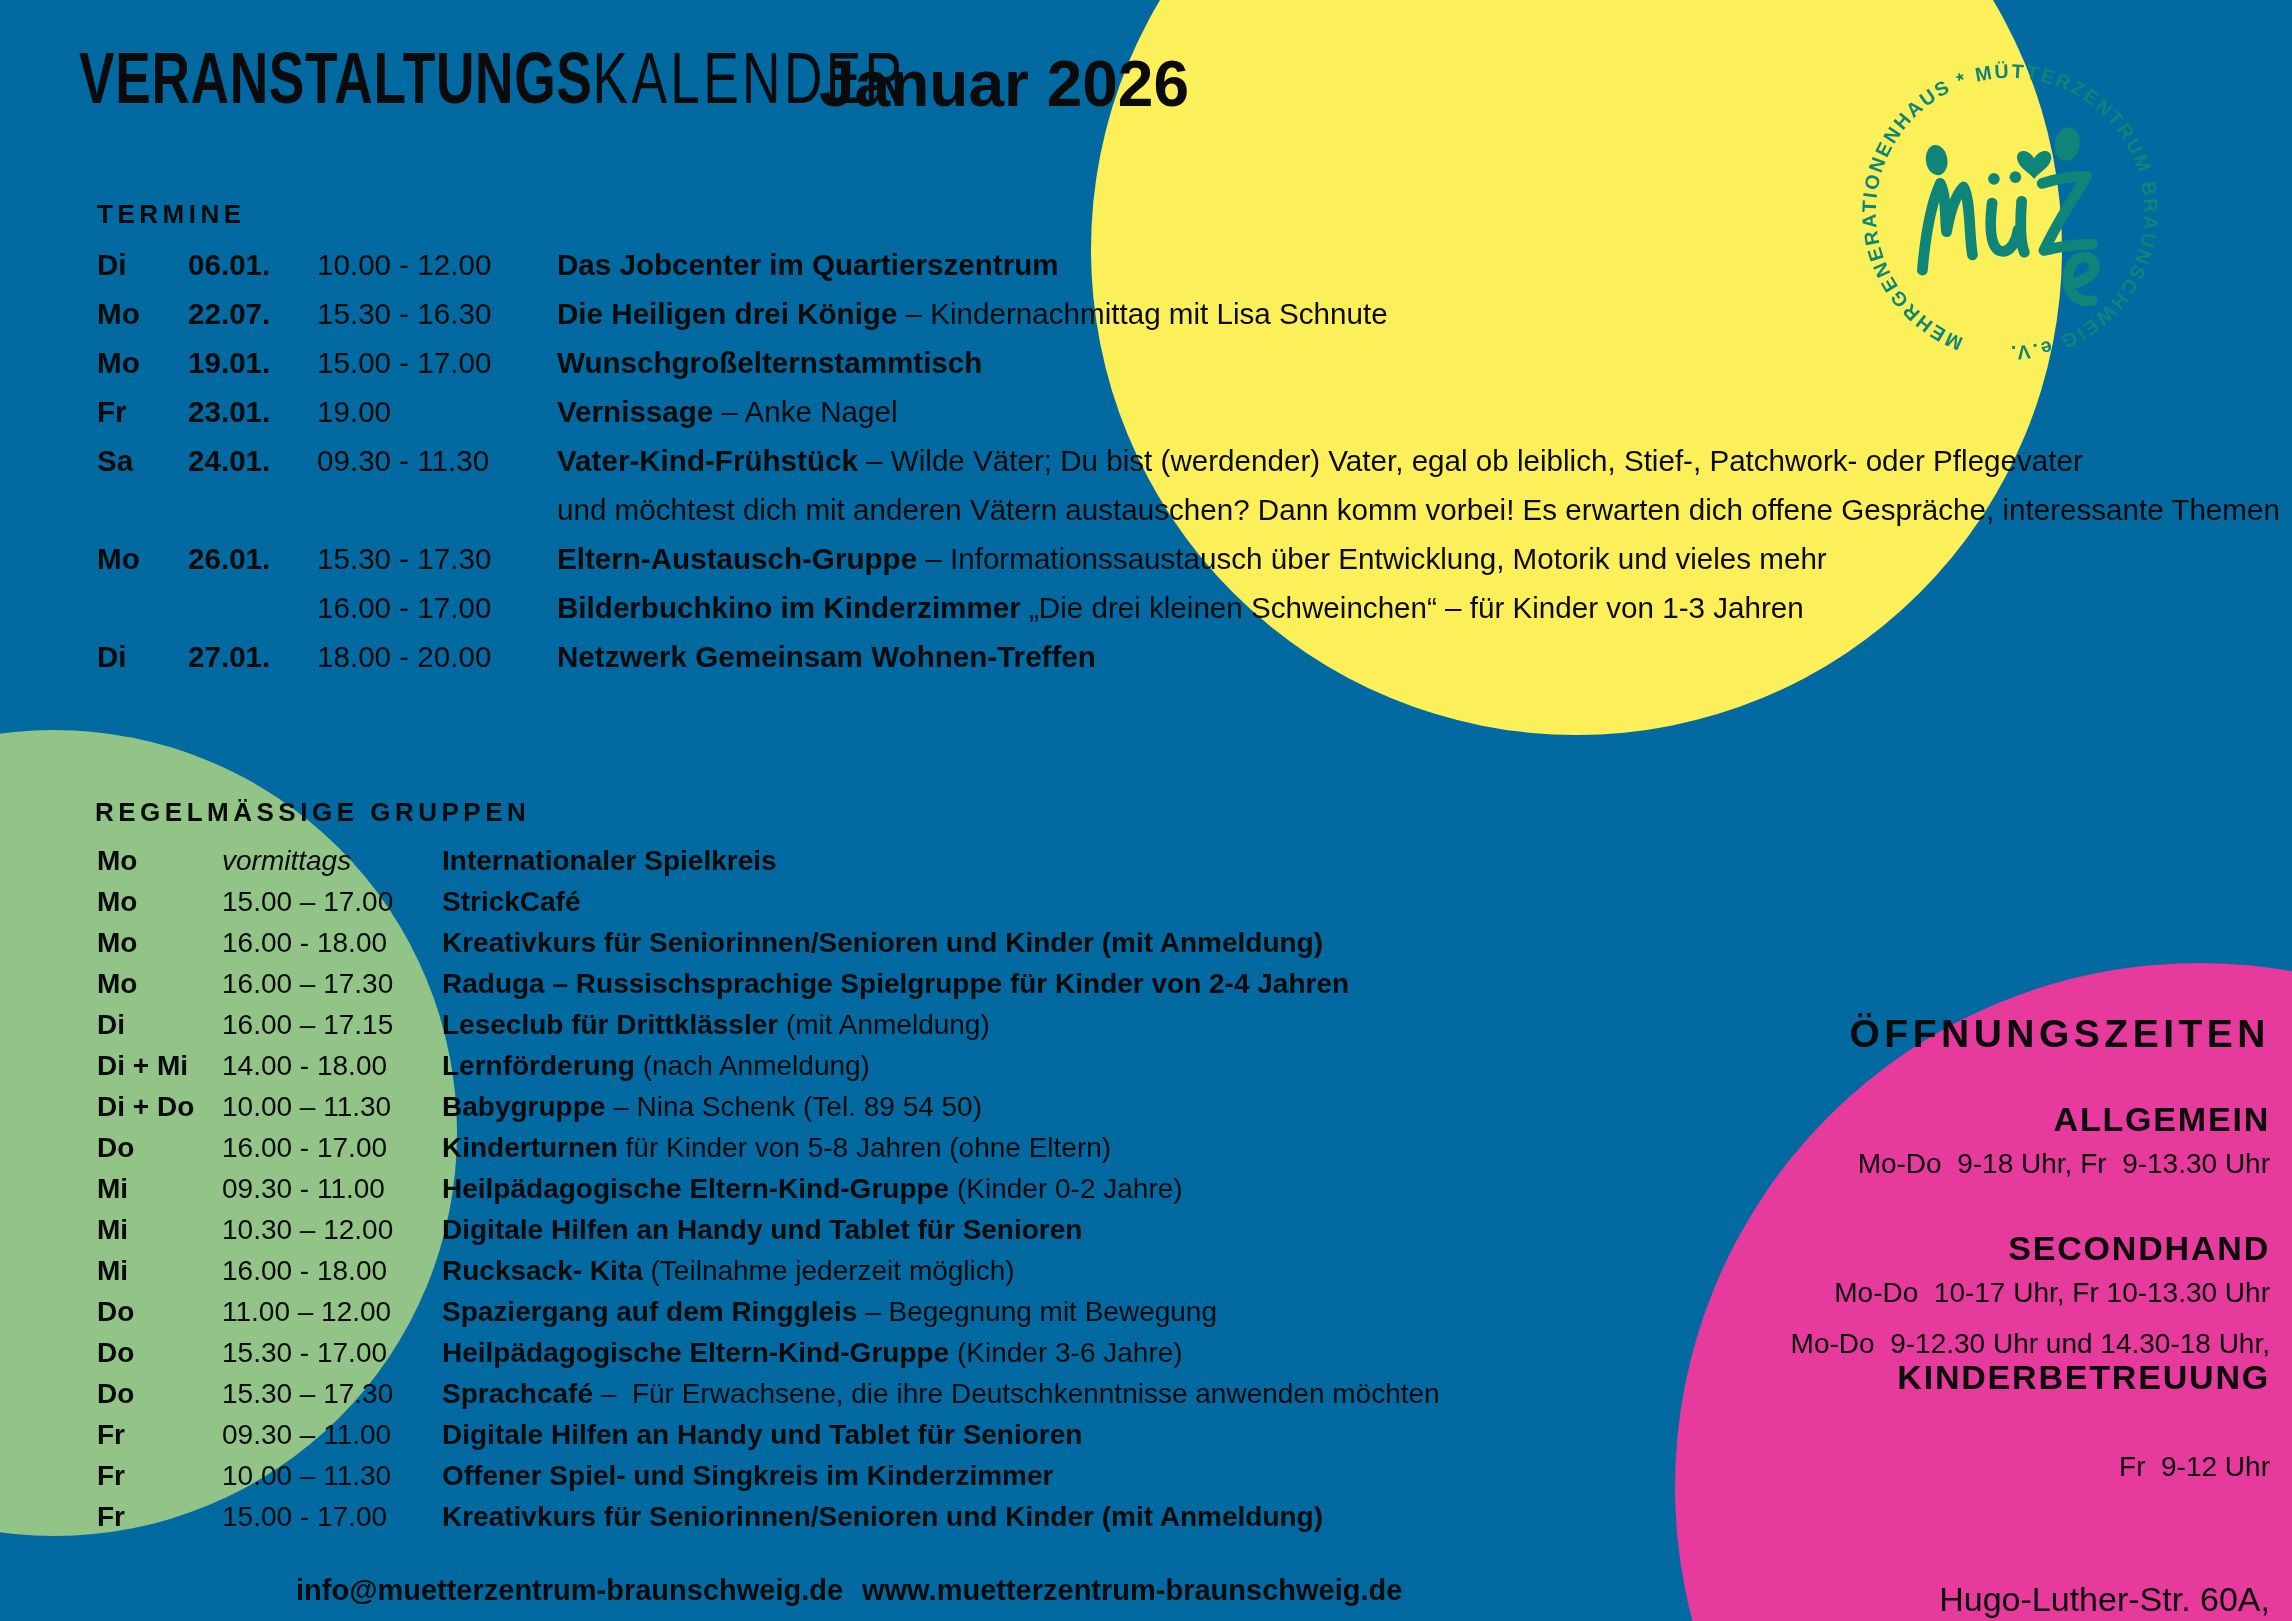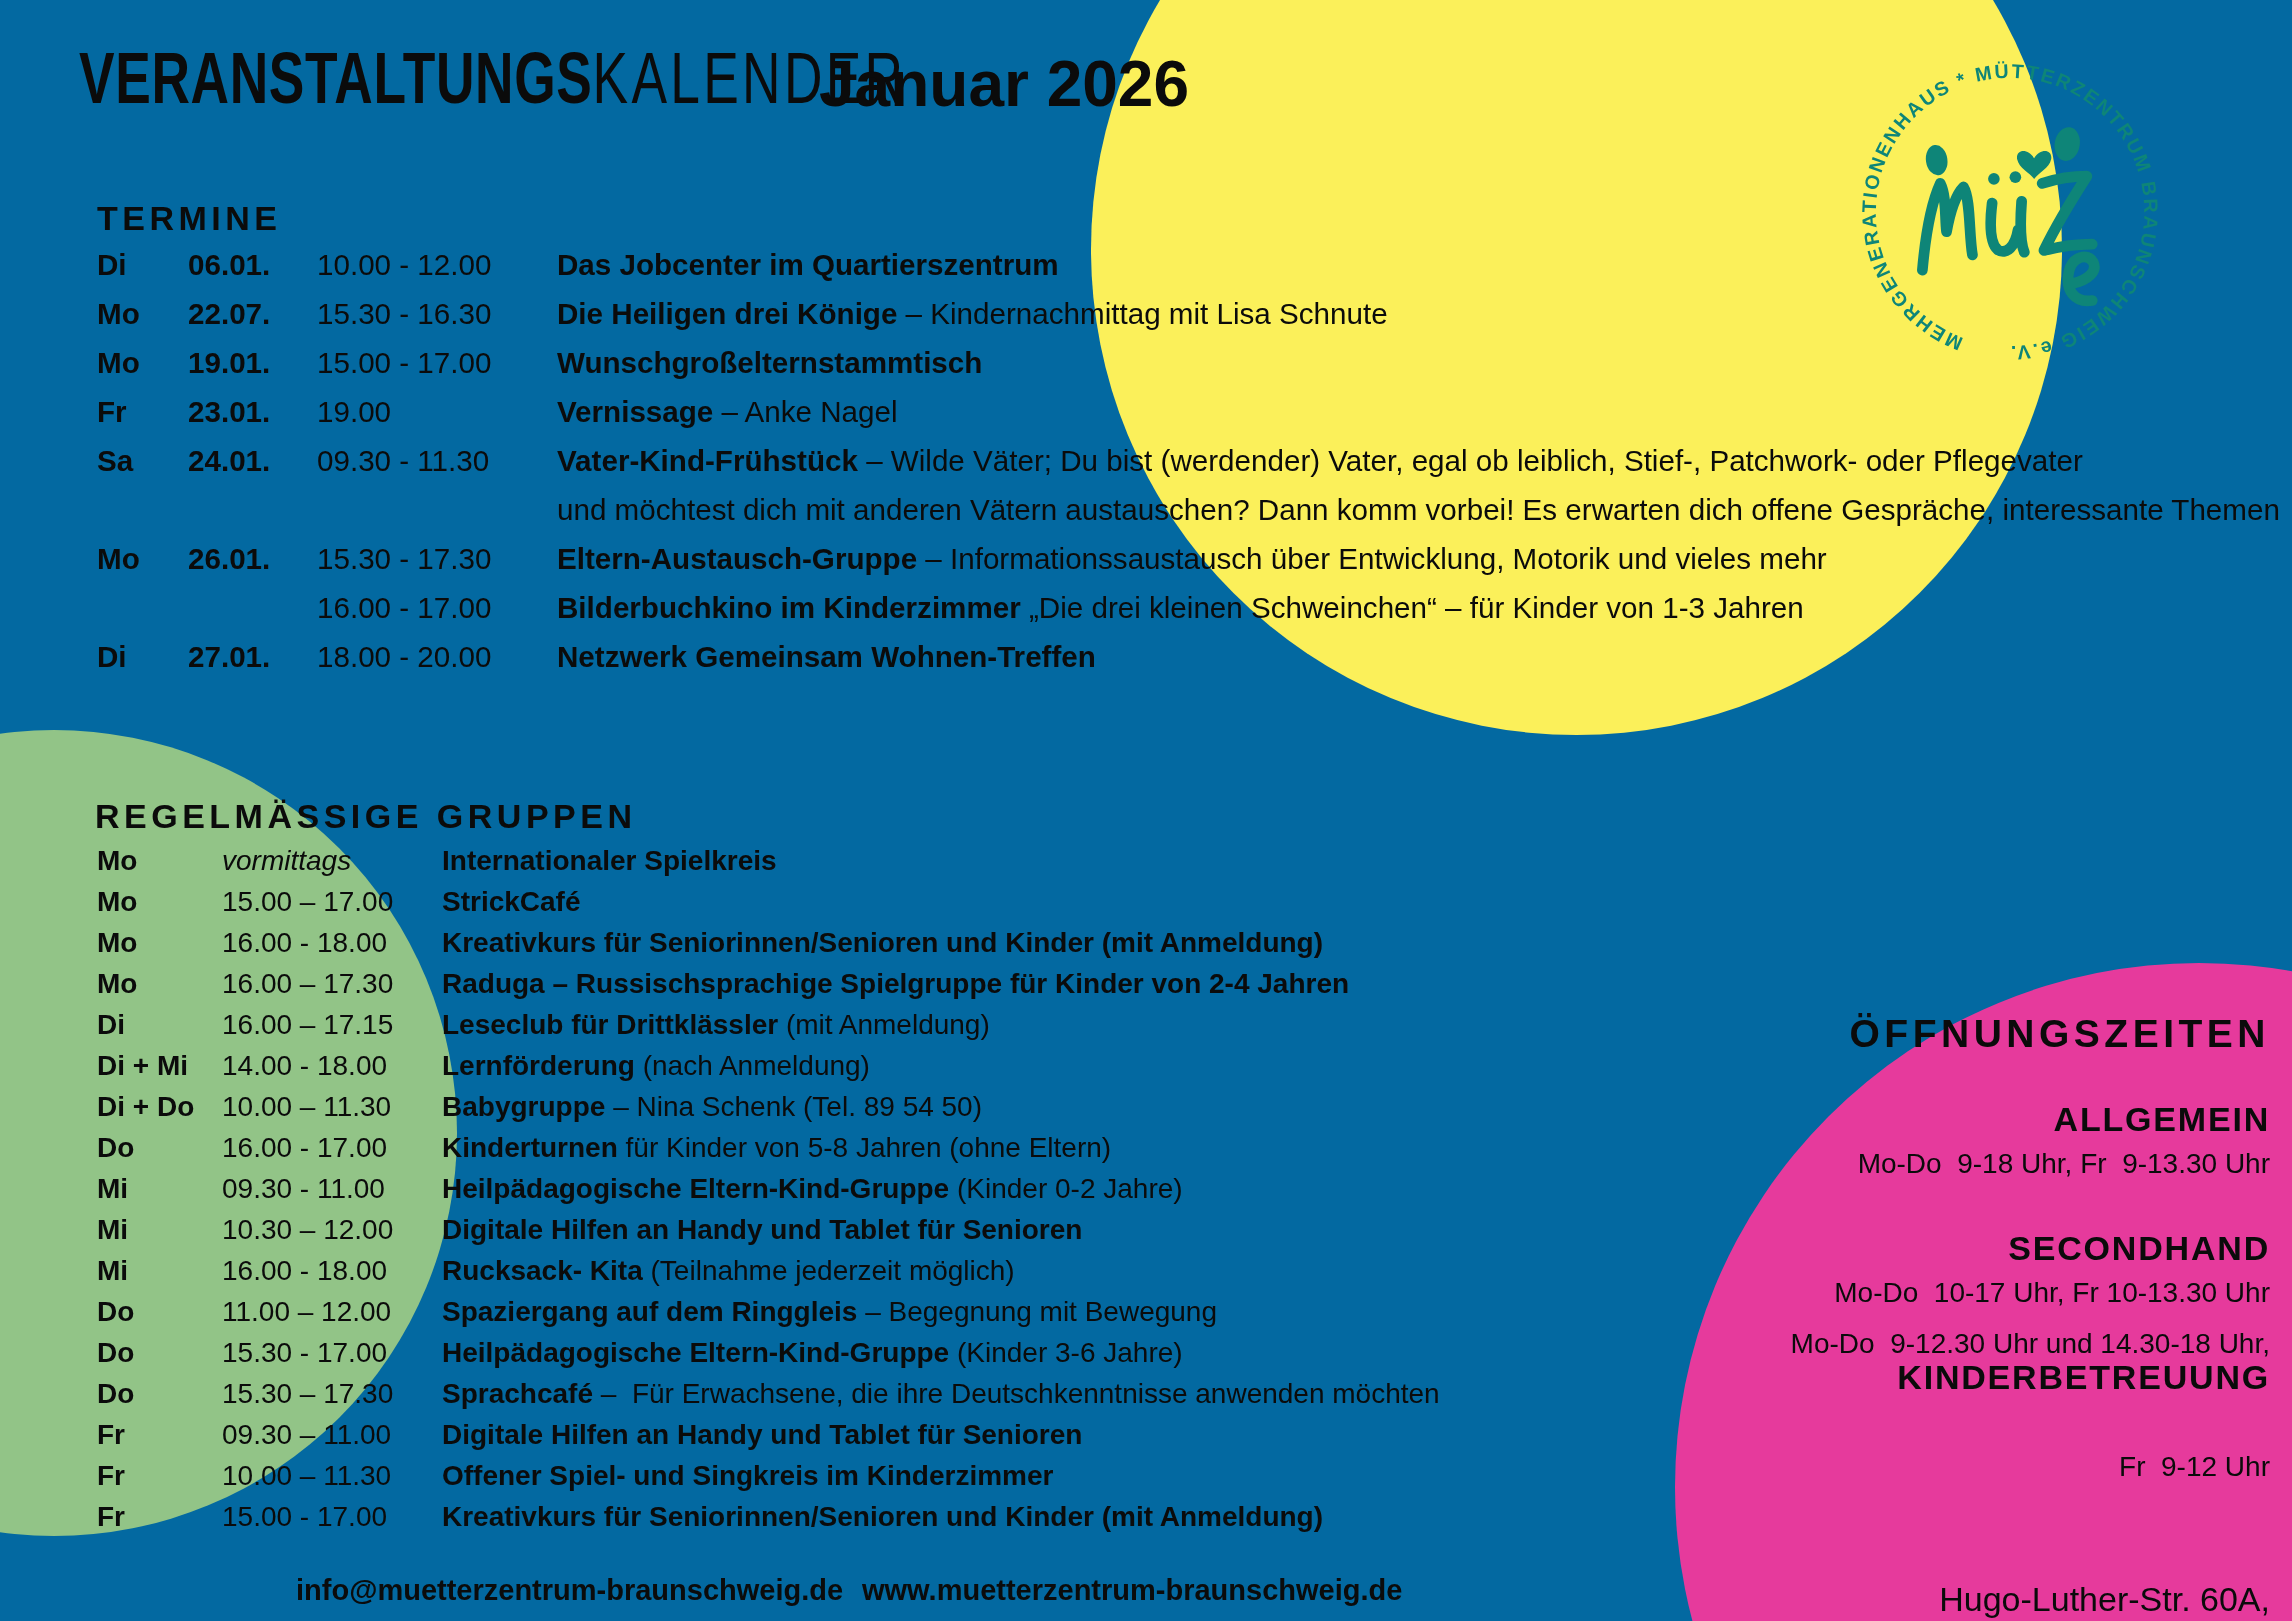--- a/index.html
+++ b/index.html
@@ -15,21 +15,21 @@
   .layer{position:absolute;z-index:2;}
 
   
   #title-main{left:79px;top:39px;font-size:72px;line-height:1.1;white-space:nowrap;
     transform:scaleX(.74);transform-origin:left top;letter-spacing:0.9px;}
   #title-main .tb{font-weight:800;}
   #title-main .tl{font-weight:400;letter-spacing:4.5px;}
   #title-month{left:819px;top:47px;font-size:64px;font-weight:800;white-space:nowrap;}
 
   
-  .sec-head{font-size:34px;font-weight:800;letter-spacing:4.5px;white-space:nowrap;}
+  .sec-head{font-size:26px;font-weight:800;letter-spacing:4.5px;white-space:nowrap;}
   #termine-head{left:97px;top:199px;}
   #gruppen-head{left:95px;top:797px;}
 
   
   #termine-rows{left:97px;top:240px;width:1746px;}
   .t-row{display:flex;height:49px;align-items:center;font-size:29.6px;white-space:pre;}
   .t-day{width:91px;font-weight:700;flex:none;}
   .t-date{width:129px;font-weight:700;flex:none;}
   .t-time{width:240px;flex:none;}
   .t-title{flex:1;}

